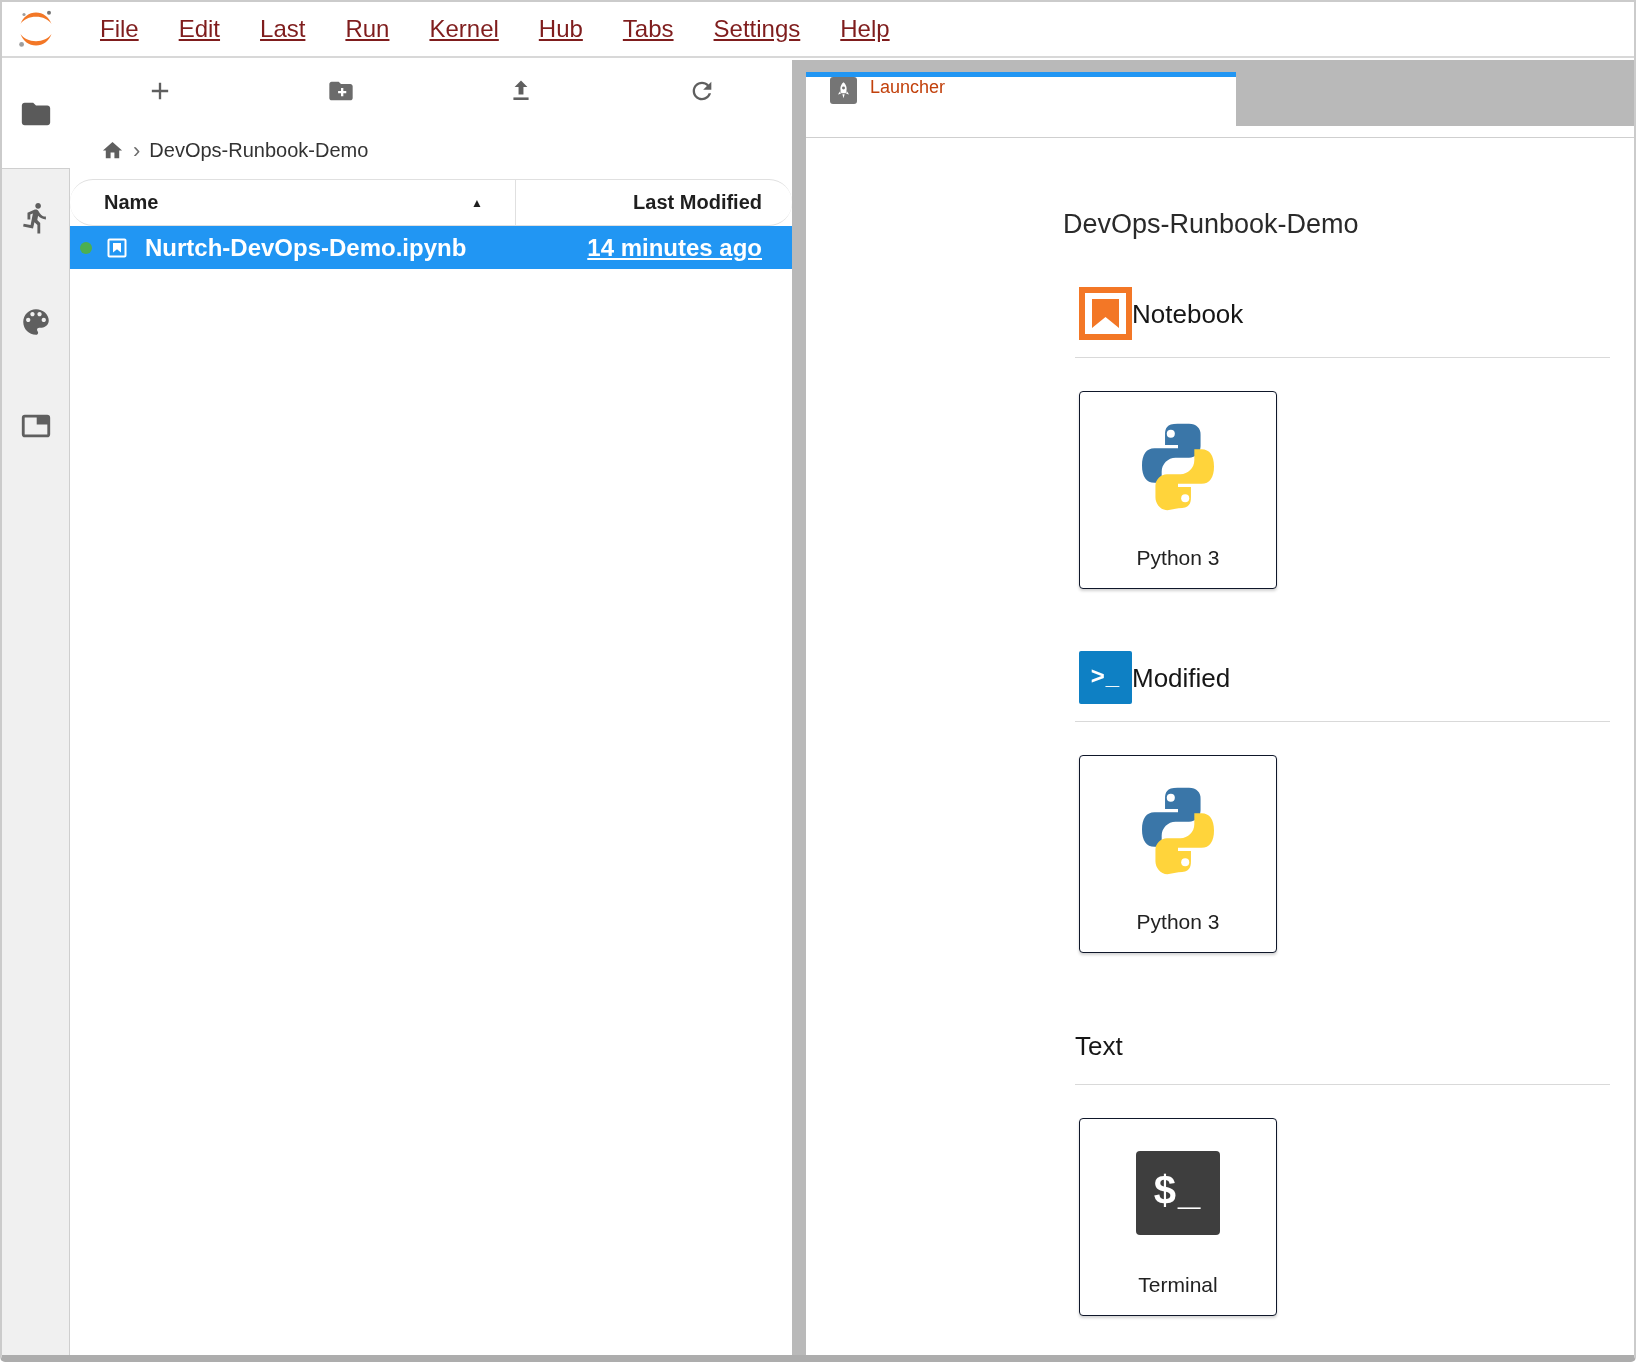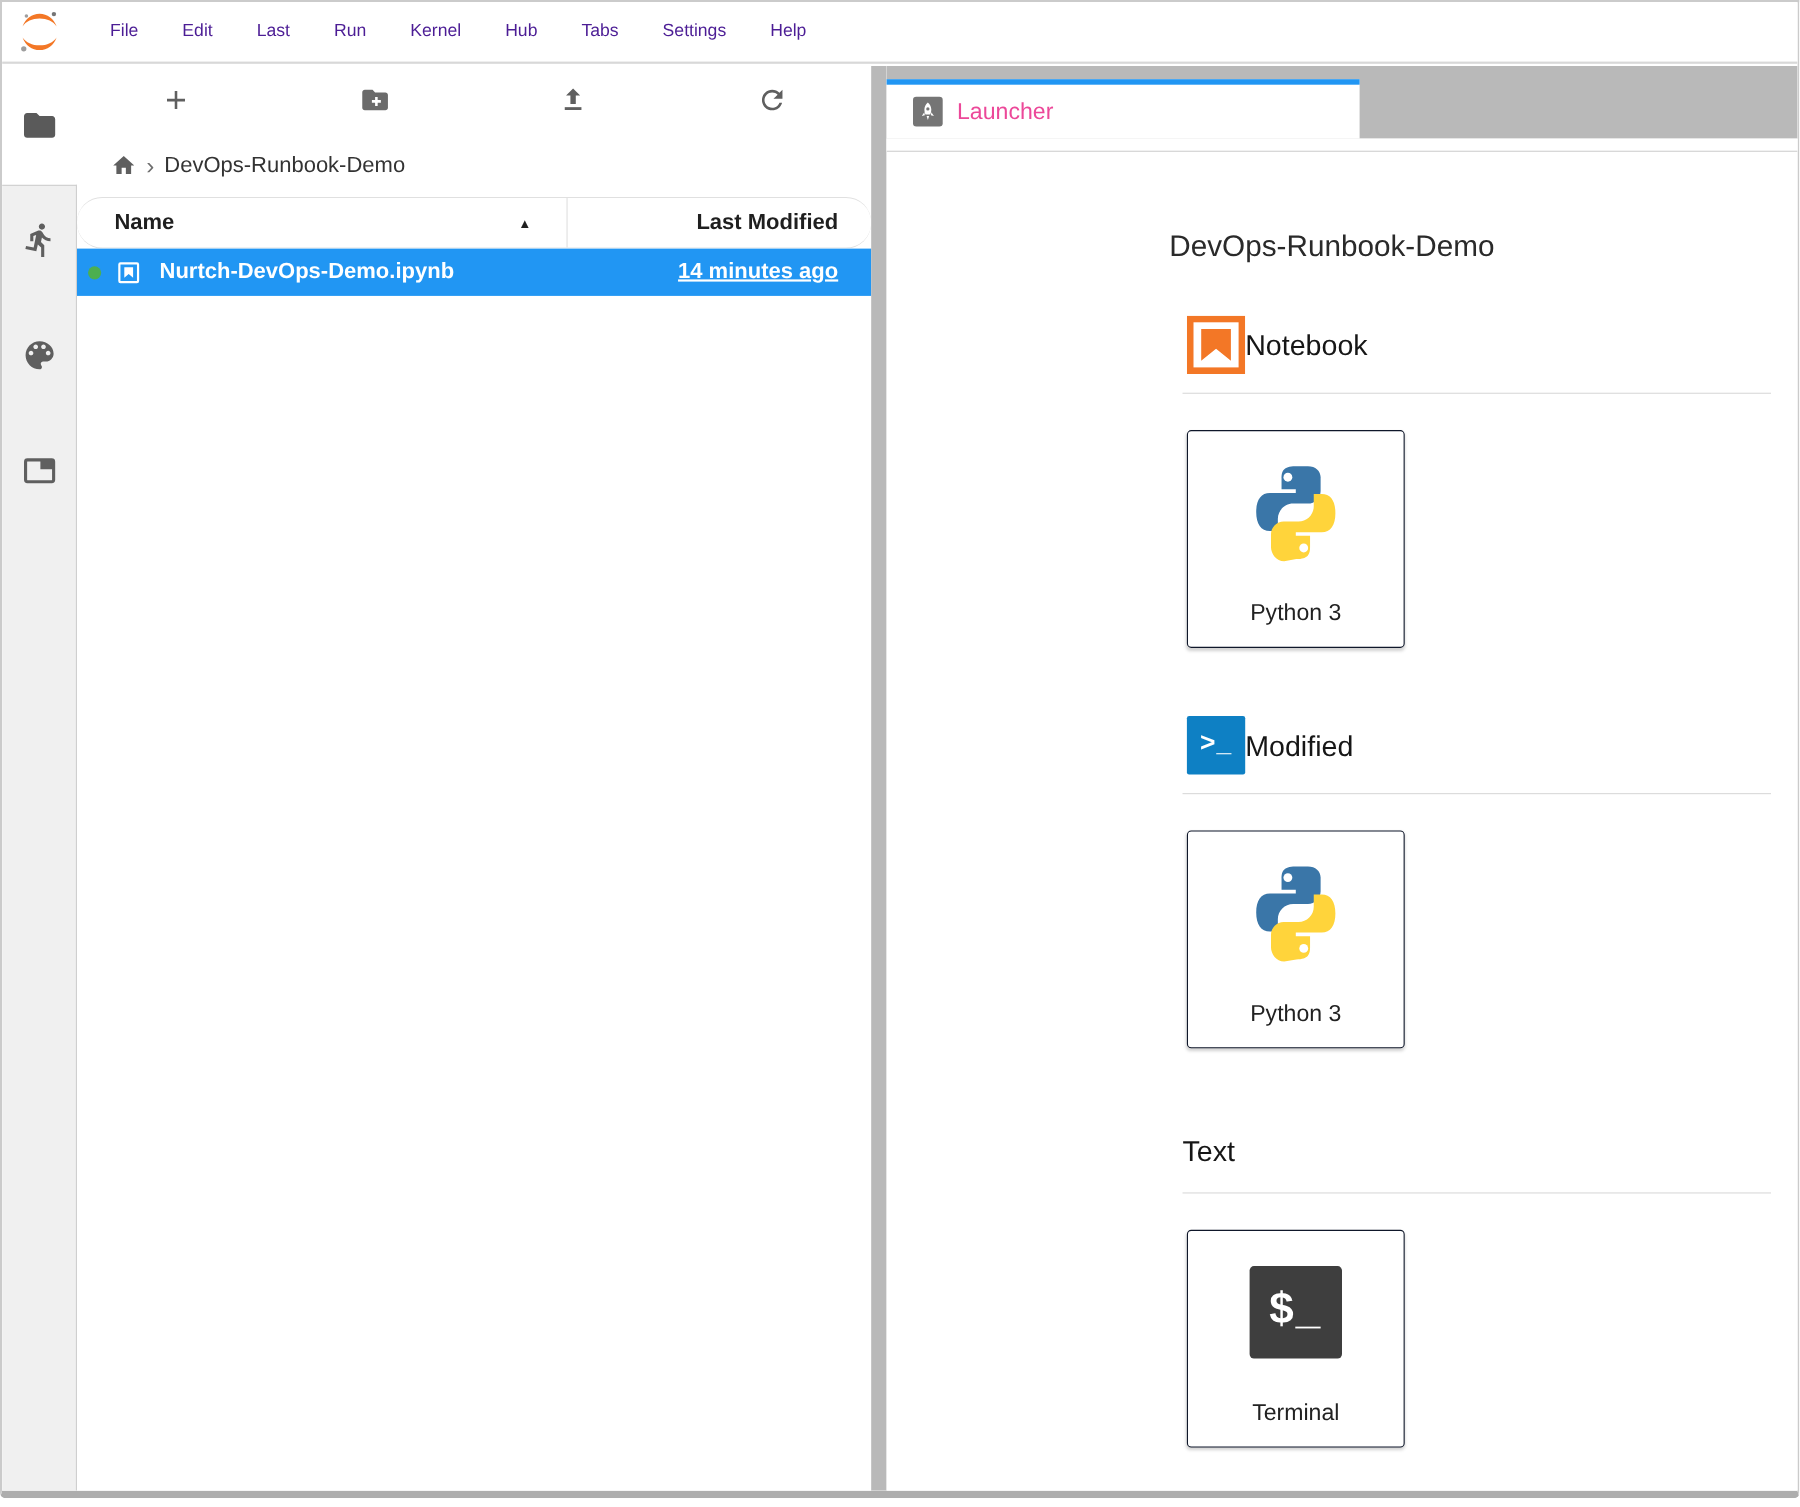--- a/index.html
+++ b/index.html
@@ -7,21 +7,21 @@
               font-family:"Liberation Sans", sans-serif; }
   #window { position:relative; width:1636px; height:1362px; background:#fff;
             border:2px solid #cbcbcb; border-bottom:7px solid #adadad;
             border-radius:0 0 5px 5px; }
 
   
   .menubar { height:56px; display:flex; align-items:center; background:#fff;
              border-bottom:2px solid #d8d8d8; }
   .jlogo { width:44px; height:44px; margin-left:12px; flex:0 0 auto; }
   .menu-items { display:flex; margin-left:22px; }
-  .menu-item { font-size:16px; color:#4c1d95; padding:0 20px; cursor:default; }
+  .menu-item { font-size:24px; color:#7f1d1d; padding:0 20px; cursor:default;text-decoration:underline; }
 
   
   .bodyrow { position:absolute; top:58px; left:0; right:0; bottom:0; display:flex; }
 
   
   .sidebar { width:68px; position:relative; flex:0 0 auto; }
   .sidebar-active { height:108px; background:#fff; display:flex; align-items:center; justify-content:center; }
   .sidebar-rest { position:absolute; top:108px; left:0; right:0; bottom:0;
                   background:#f0f0f0; border-top:1px solid #cfcfcf; border-right:1px solid #cfcfcf;
                   display:flex; flex-direction:column; align-items:center; padding-top:32px; gap:66px; }
@@ -35,34 +35,34 @@
   .fb-breadcrumb { height:57px; display:flex; align-items:center; padding-left:31px; gap:9px;
                    font-size:20px; color:#333; }
   .crumb-sep { color:#6e6e6e; font-size:22px; line-height:20px; }
   .fb-header { height:47px; display:flex; align-items:center; border-top:1px solid #e0e0e0;
                border-bottom:1px solid #e0e0e0; font-size:20px; font-weight:bold; color:#1f1f1f;border-radius:23px; }
   .fb-col-name { width:446px; display:flex; align-items:center; padding-left:34px;
                  border-right:1px solid #e0e0e0; height:100%; }
   .sort-arrow { margin-left:auto; margin-right:32px; font-size:12px; color:#1f1f1f; }
   .fb-col-mod { flex:1; text-align:right; padding-right:30px; }
   .fb-row { height:43px; display:flex; align-items:center; background:#2196f3; color:#fff;
-            font-size:20px; font-weight:600; cursor:pointer; }
+            font-size:24px; font-weight:600; cursor:pointer; }
   .run-dot { width:12px; height:12px; border-radius:50%; background:#4caf50; margin-left:10px; flex:0 0 auto; }
   .row-nbicon { width:24px; height:24px; margin-left:13px; flex:0 0 auto; }
   .row-name { margin-left:16px; }
   .row-time { margin-left:auto; padding-right:30px;text-decoration:underline; }
 
   
   .splitter { width:14px; background:#b9b9b9; flex:0 0 auto; cursor:col-resize; }
 
   
   .main { flex:1; display:flex; flex-direction:column; background:#fff; min-width:0; }
   .tabbar { height:66px; background:#b9b9b9; display:flex; align-items:flex-end; }
   .tab { width:430px; height:54px; background:#fff; border-top:5px solid #2196f3;
-         display:flex; align-items:center; padding-left:24px; gap:13px; font-size:21px; color:#ec4899; cursor:pointer; }
+         display:flex; align-items:flex-start; padding-left:24px; gap:13px; font-size:18px; color:#c2410c; cursor:pointer; }
   .tab-rocket { width:27px; height:27px; background:#757575; border-radius:3px;
                 display:flex; align-items:center; justify-content:center; }
   .tab-rocket svg { width:21px; height:21px; }
   .dock-gap { height:12px; background:#fff; border-bottom:1px solid #cfcfcf; }
 
   .launcher { flex:1; padding:0 24px 0 257px; overflow:hidden; }
   .l-title { margin-top:70px; font-size:27px; color:#2a2a2a; line-height:33px; }
   .l-sec-head { display:flex; align-items:center; margin:46px 0 0 16px; }
   .l-sec-head.no-icon { margin-left:12px; }
   .l-sec-icon { width:53px; height:53px; flex:0 0 auto; }

